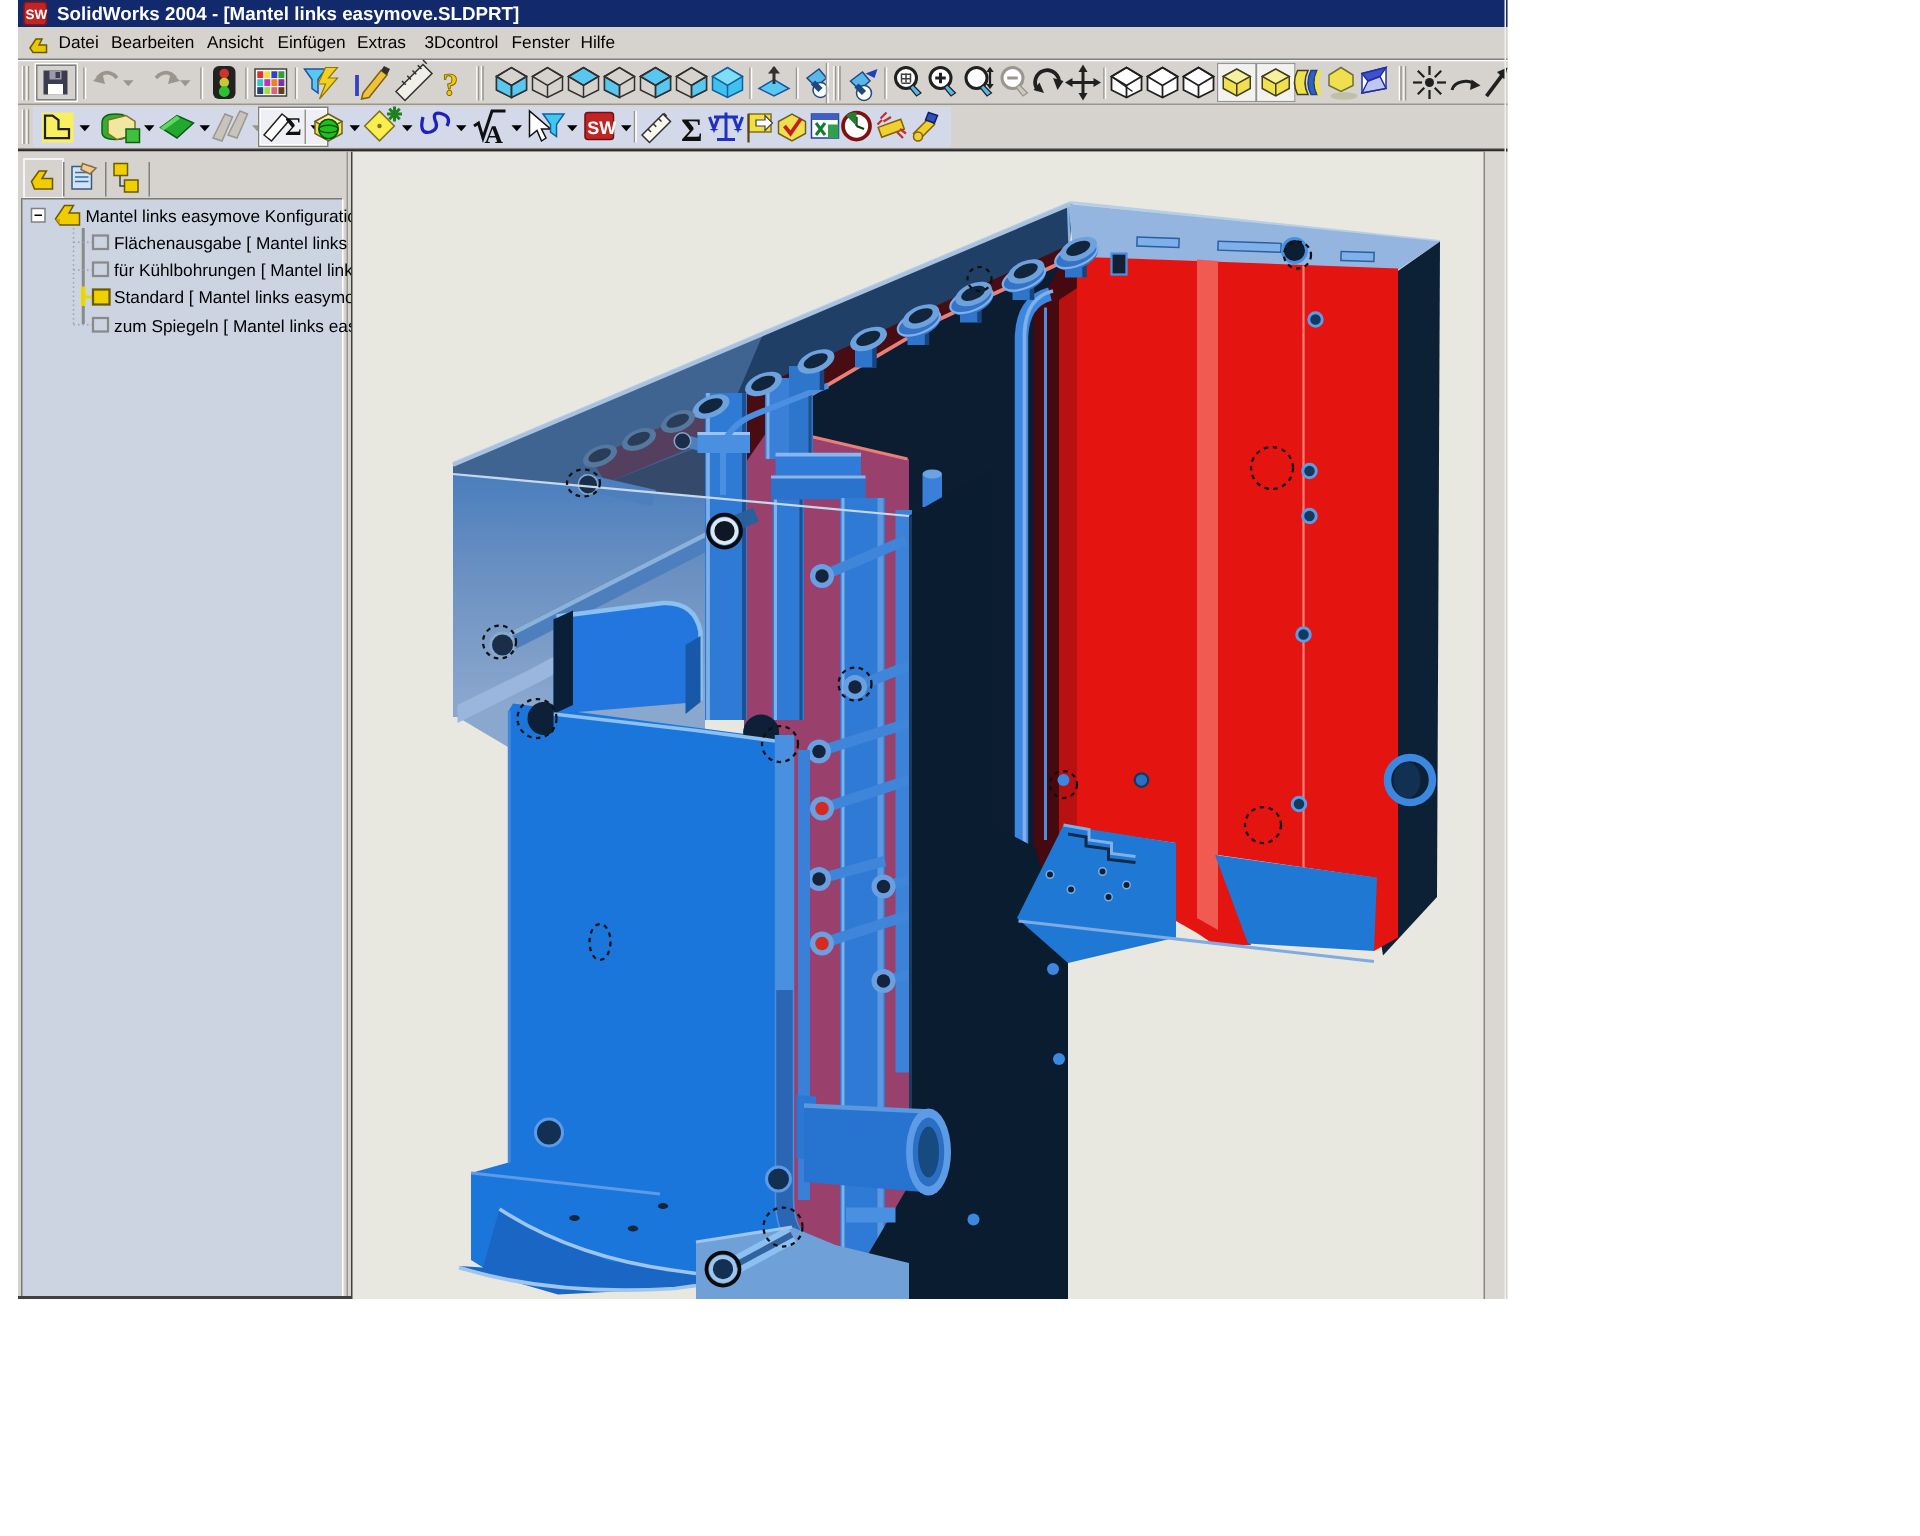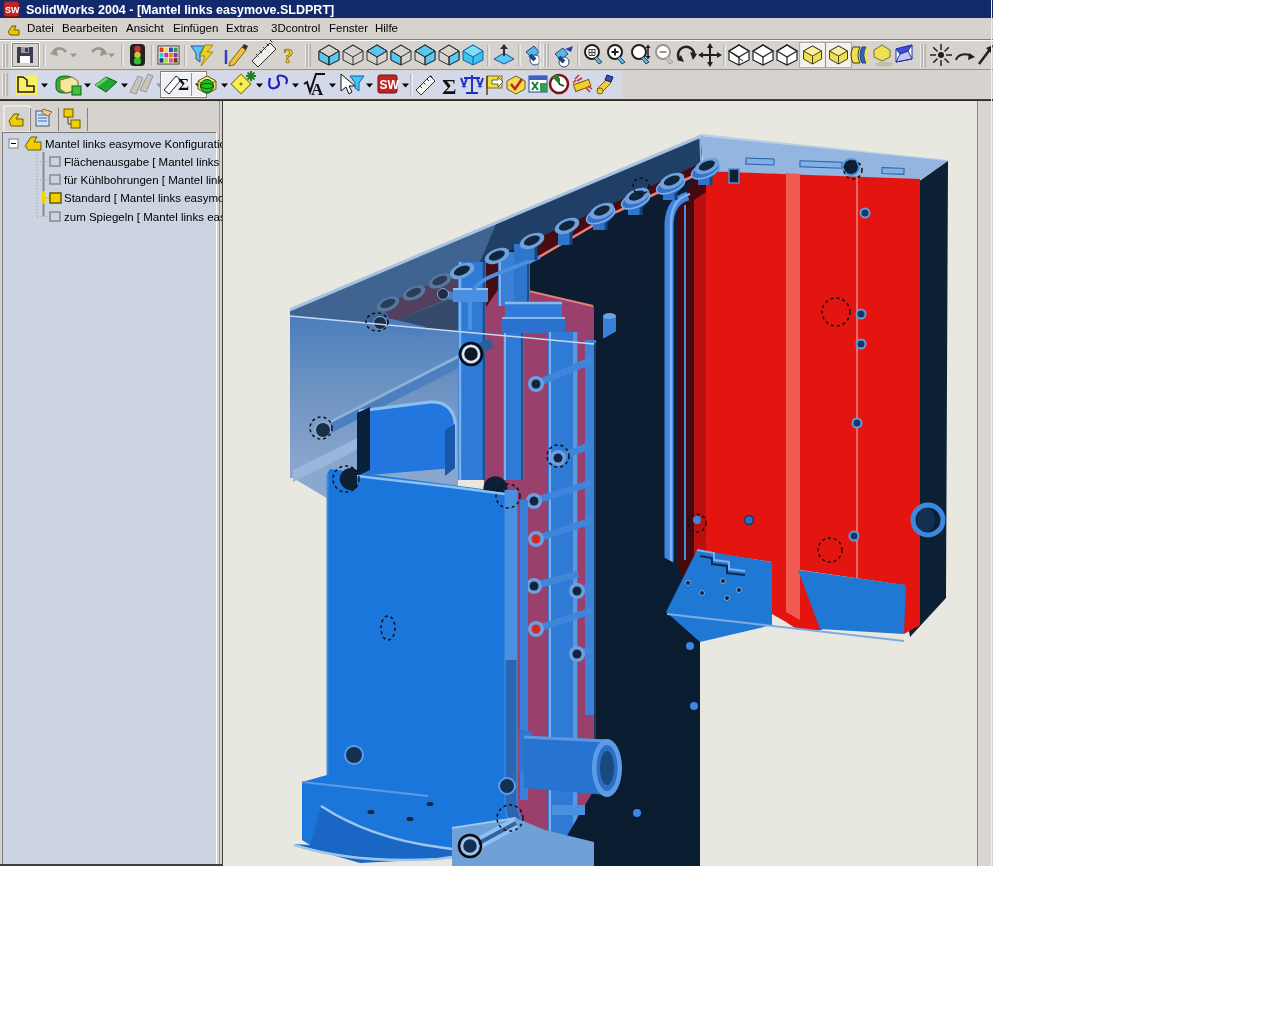--- a/index.html
+++ b/index.html
@@ -1,19 +1,19 @@
 <!DOCTYPE html>
 <html><head>
 <meta charset="utf-8">
 <style>
 html,body{margin:0;padding:0;background:#ffffff;}
 </style>
 </head>
 <body>
-<div style="position:relative;width:1202px;height:1024px;background:#fff;overflow:hidden;">
+<div style="position:relative;width:1202px;height:1024px;background:#fff;overflow:hidden;margin-left:12px;">
 <svg width="1280" height="1024" style="position:absolute;left:0;top:0;">
 <defs>
 <clipPath id="vp">
           <rect x="222" y="101" width="756" height="765"></rect>
         </clipPath>
 </defs>
 <rect x="0" y="0" width="993" height="866" fill="#d6d3ce"></rect>
 <rect x="0" y="0" width="993" height="18" fill="#122a6b"></rect>
 <g>
  <rect x="4" y="1.5" width="15" height="15" rx="2" fill="#c02424" stroke="#8a1414"></rect>

